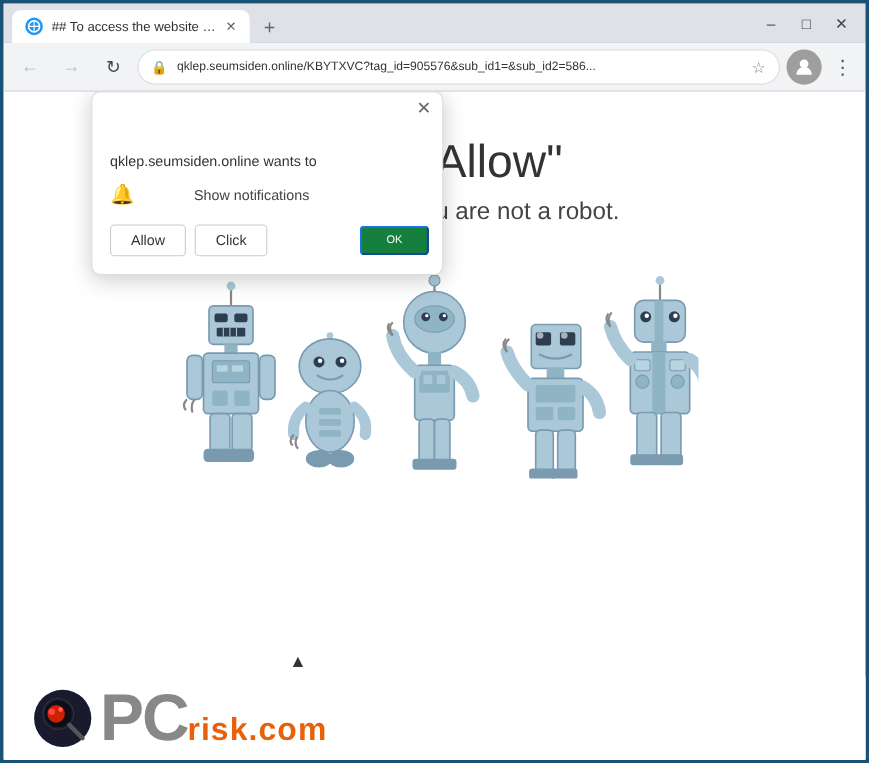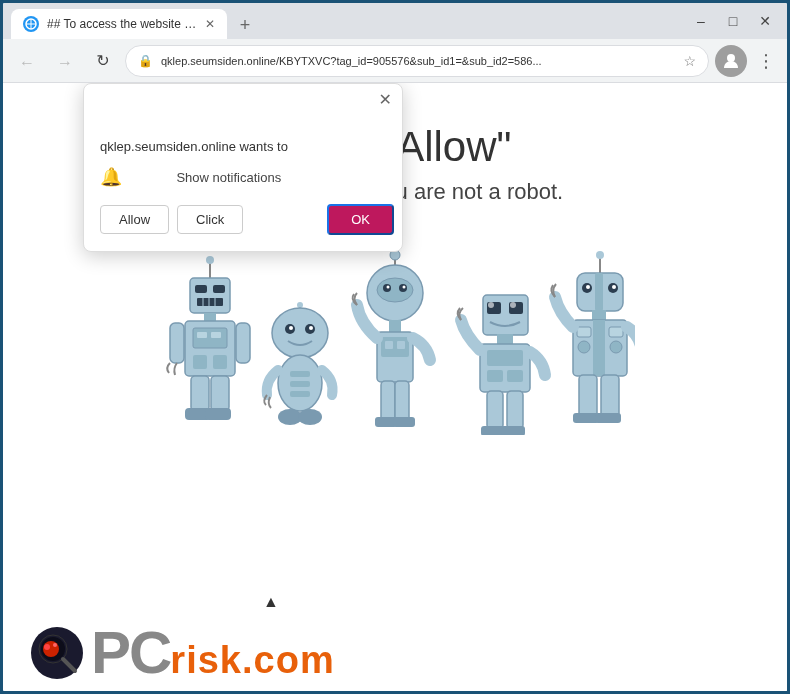--- a/index.html
+++ b/index.html
@@ -261,26 +261,26 @@
       padding: 6px 18px;
       border-radius: 4px;
       font-size: 13px;
       cursor: pointer;
       border: 1px solid #ccc;
       background: white;
       color: #333;
     }
 
     .popup-btn-ok {
-      background: #be185d;
+      background: #15803d;
       color: white;
       border-color: #1a73e8;
       padding: 6px 22px;
       border-radius: 4px;
-      font-size: 13px;
+      font-size: 10px;
       cursor: pointer;
       margin-left: auto;
     }
 
     
     .main-heading {
       font-size: 42px;
       font-weight: normal;
       color: #333;
       text-align: center;
@@ -339,21 +339,21 @@
 
     .pcrisk-pc-text {
       font-size: 60px;
       font-weight: 900;
       color: #888;
       letter-spacing: -2px;
       line-height: 1;
     }
 
     .pcrisk-risk-text {
-      font-size: 38px;
+      font-size: 29px;
       font-weight: 600;
       color: #e8600a;
       letter-spacing: 1px;
     }
 
     .pcrisk-text-wrapper {
       display: flex;
       align-items: baseline;
     }
 

